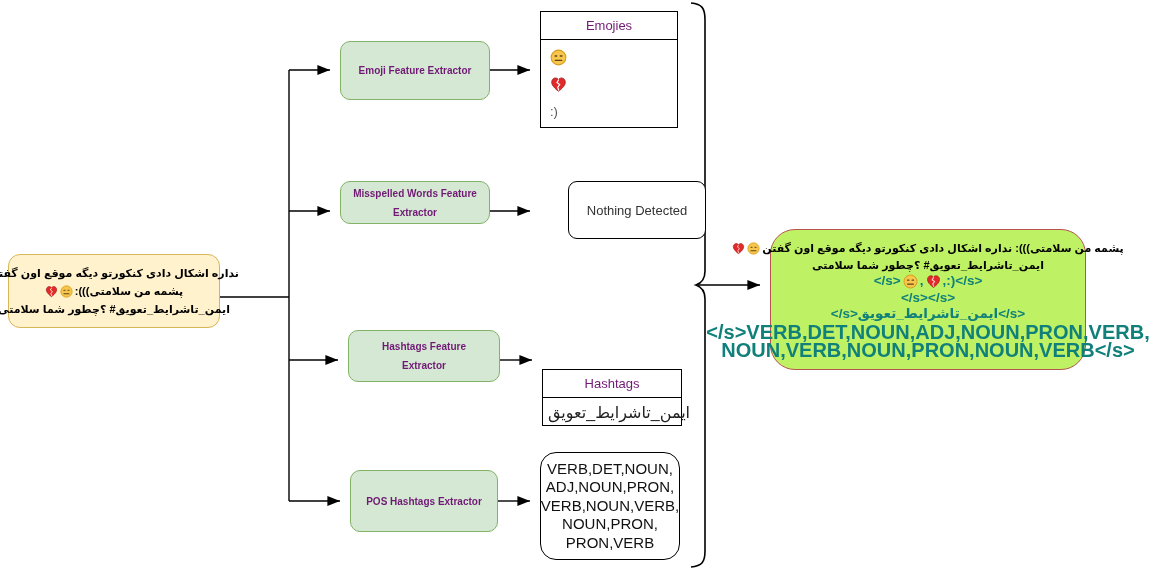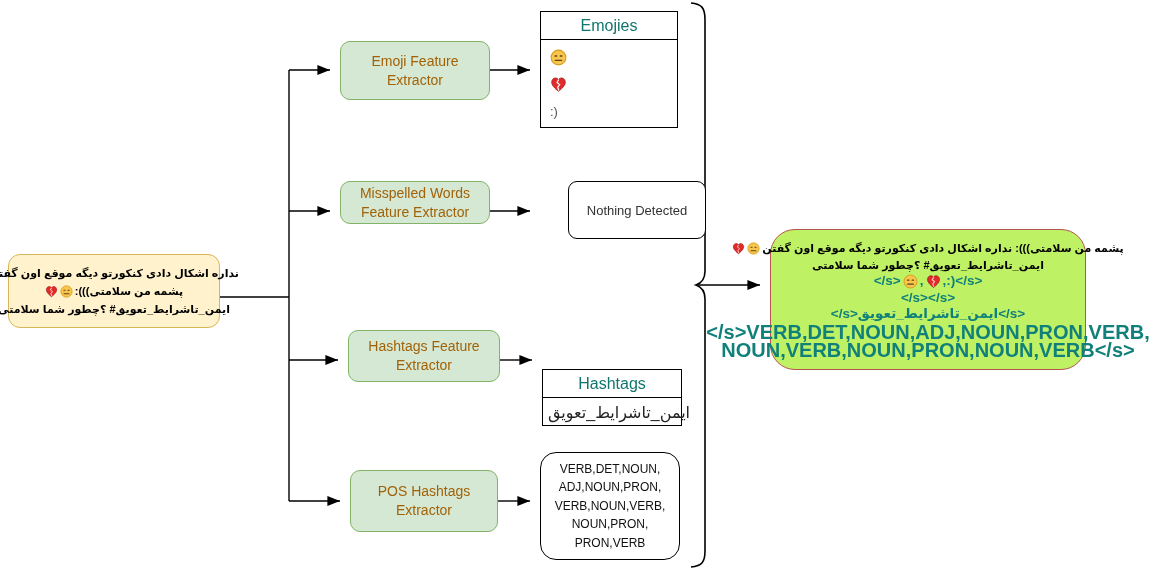--- a/index.html
+++ b/index.html
@@ -11,41 +11,41 @@
         align-items:center;justify-content:center;text-align:center;}
 
   
   .input-box{left:8px;top:254px;width:212px;height:74px;background:#FFF2CC;
              border:1.4px solid #D6B656;border-radius:12px;--crack:#FFF2CC;
              font-size:11px;font-weight:bold;color:#000;line-height:18px;gap:0;}
   .tweet-line{display:flex;align-items:center;justify-content:center;gap:2px;white-space:nowrap;}
 
   
   .extractor{background:#D5E8D4;border:1.4px solid #82B366;border-radius:10px;
-             font-size:14px;font-weight:normal;color:#a16207;line-height:19px;padding:2px 12px;}
+             font-size:10px;font-weight:bold;color:#701a75;line-height:19px;padding:2px 12px;}
   #ex-emoji{left:340px;top:41px;width:150px;height:59px;}
   #ex-misspelled{left:340px;top:181px;width:150px;height:43px;justify-content:center;}
   #ex-hashtags{left:348px;top:330px;width:152px;height:52px;}
   #ex-pos{left:350px;top:470px;width:148px;height:62px;}
 
   
   .outbox{background:#fff;border:1.4px solid #000;--crack:#fff;}
   .tablebox{display:block;padding:0;}
   .tablebox .thead{height:27px;display:flex;align-items:center;justify-content:center;
-                   border-bottom:1.4px solid #000;font-size:16px;color:#0f766e;}
+                   border-bottom:1.4px solid #000;font-size:13px;color:#701a75;}
   #out-emojies{left:540px;top:11px;width:138px;height:117px;}
   #out-emojies .tbody{display:flex;flex-direction:column;justify-content:space-around;
                       align-items:flex-start;height:88px;padding:4px 9px;box-sizing:border-box;}
   #out-nothing{left:568px;top:181px;width:138px;height:58px;border-radius:9px;
                font-size:13px;color:#333;}
   #out-hashtags{left:542px;top:331px;width:140px;height:57px;margin-top:38px;}
   #out-hashtags .tval{display:flex;align-items:center;height:28px;padding:0 5px;
                       font-size:16px;color:#222;white-space:nowrap;}
   #out-pos{left:540px;top:452px;width:140px;height:108px;border-radius:16px;
-           font-size:12px;color:#111;line-height:18.5px;}
+           font-size:15px;color:#111;line-height:18.5px;}
 
   
   .merged-box{left:770px;top:229px;width:316px;height:141px;background:#bef264;
               border:1.4px solid #B85450;border-radius:25px;--crack:#F8CECC;
               color:#000;gap:0;}
   .m-fa{font-size:11px;font-weight:bold;line-height:16.5px;white-space:nowrap;}
   .m-tag{color:#11807A;font-weight:bold;font-size:13.5px;line-height:16.5px;white-space:nowrap;}
   .m-pos{color:#11807A;font-weight:bold;font-size:20px;line-height:18px;white-space:nowrap;}
   .m-row{display:flex;align-items:center;justify-content:center;gap:2px;}
 

